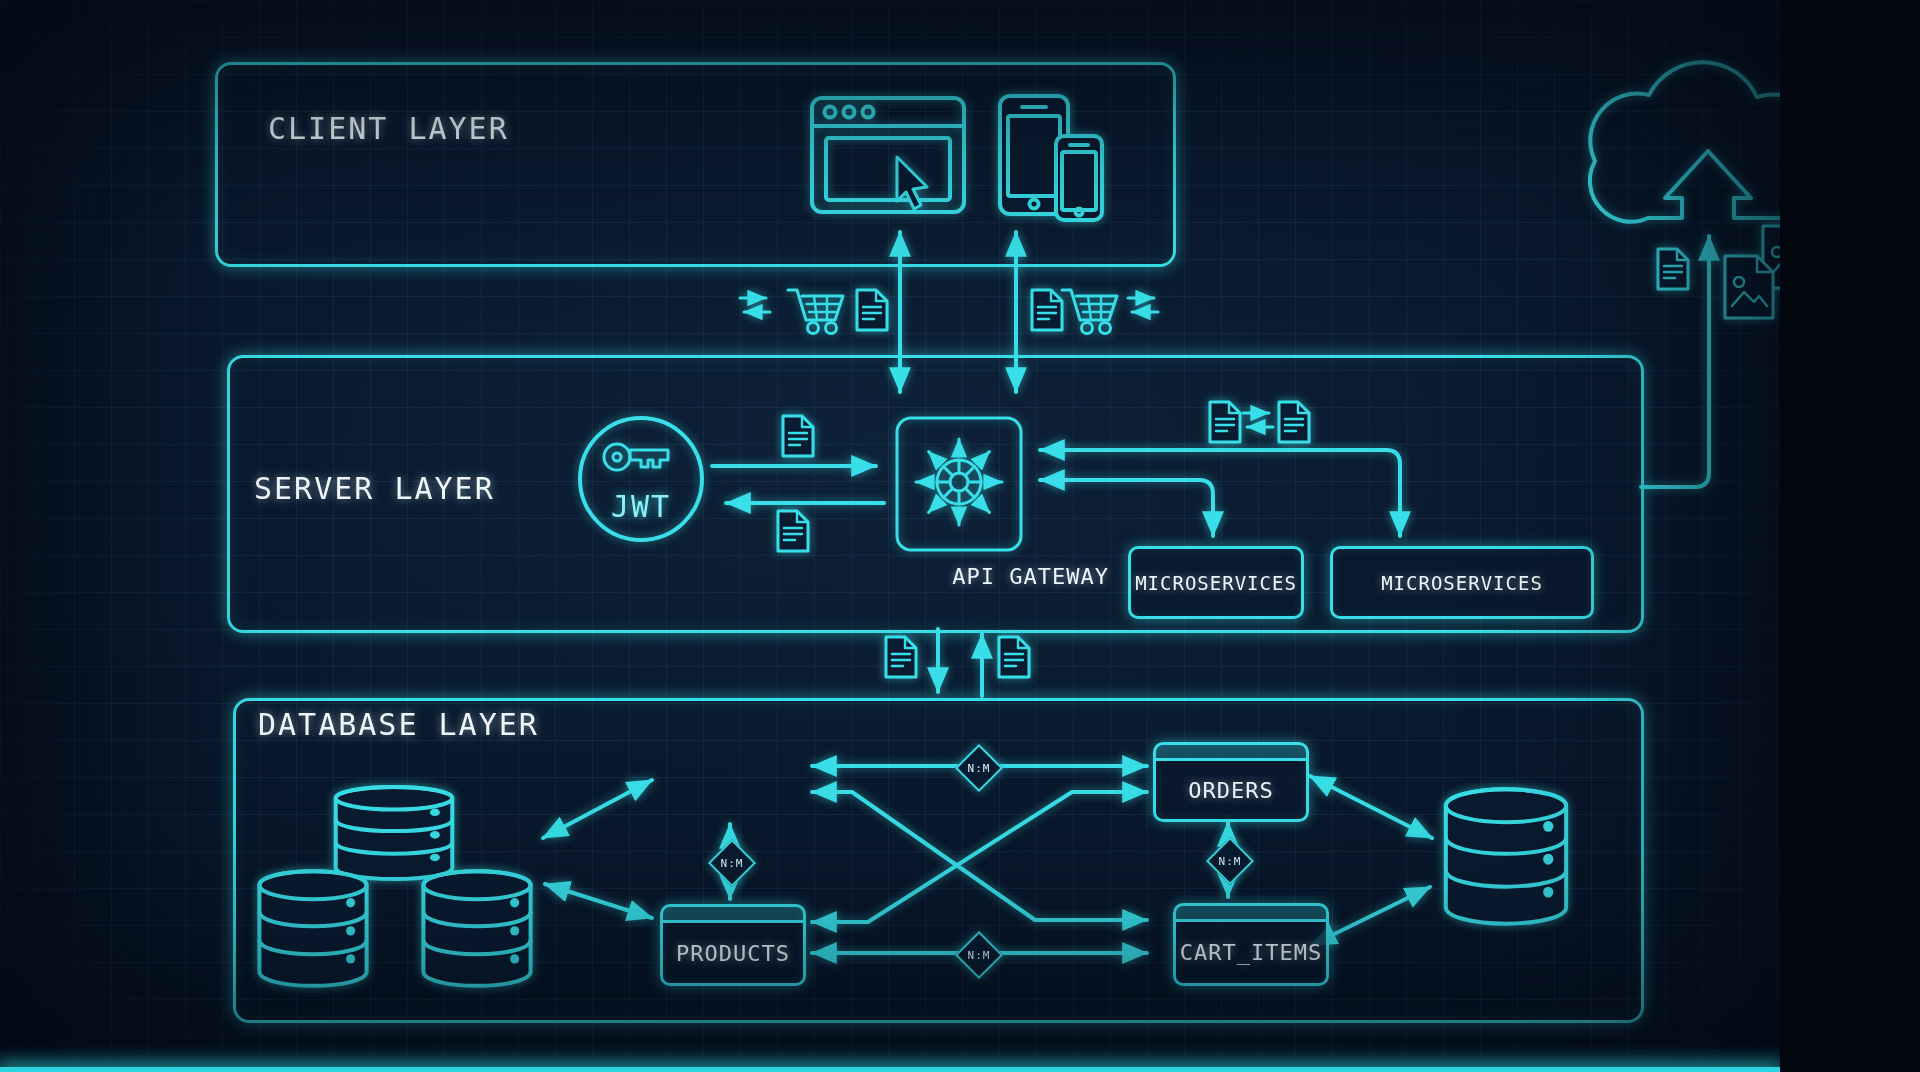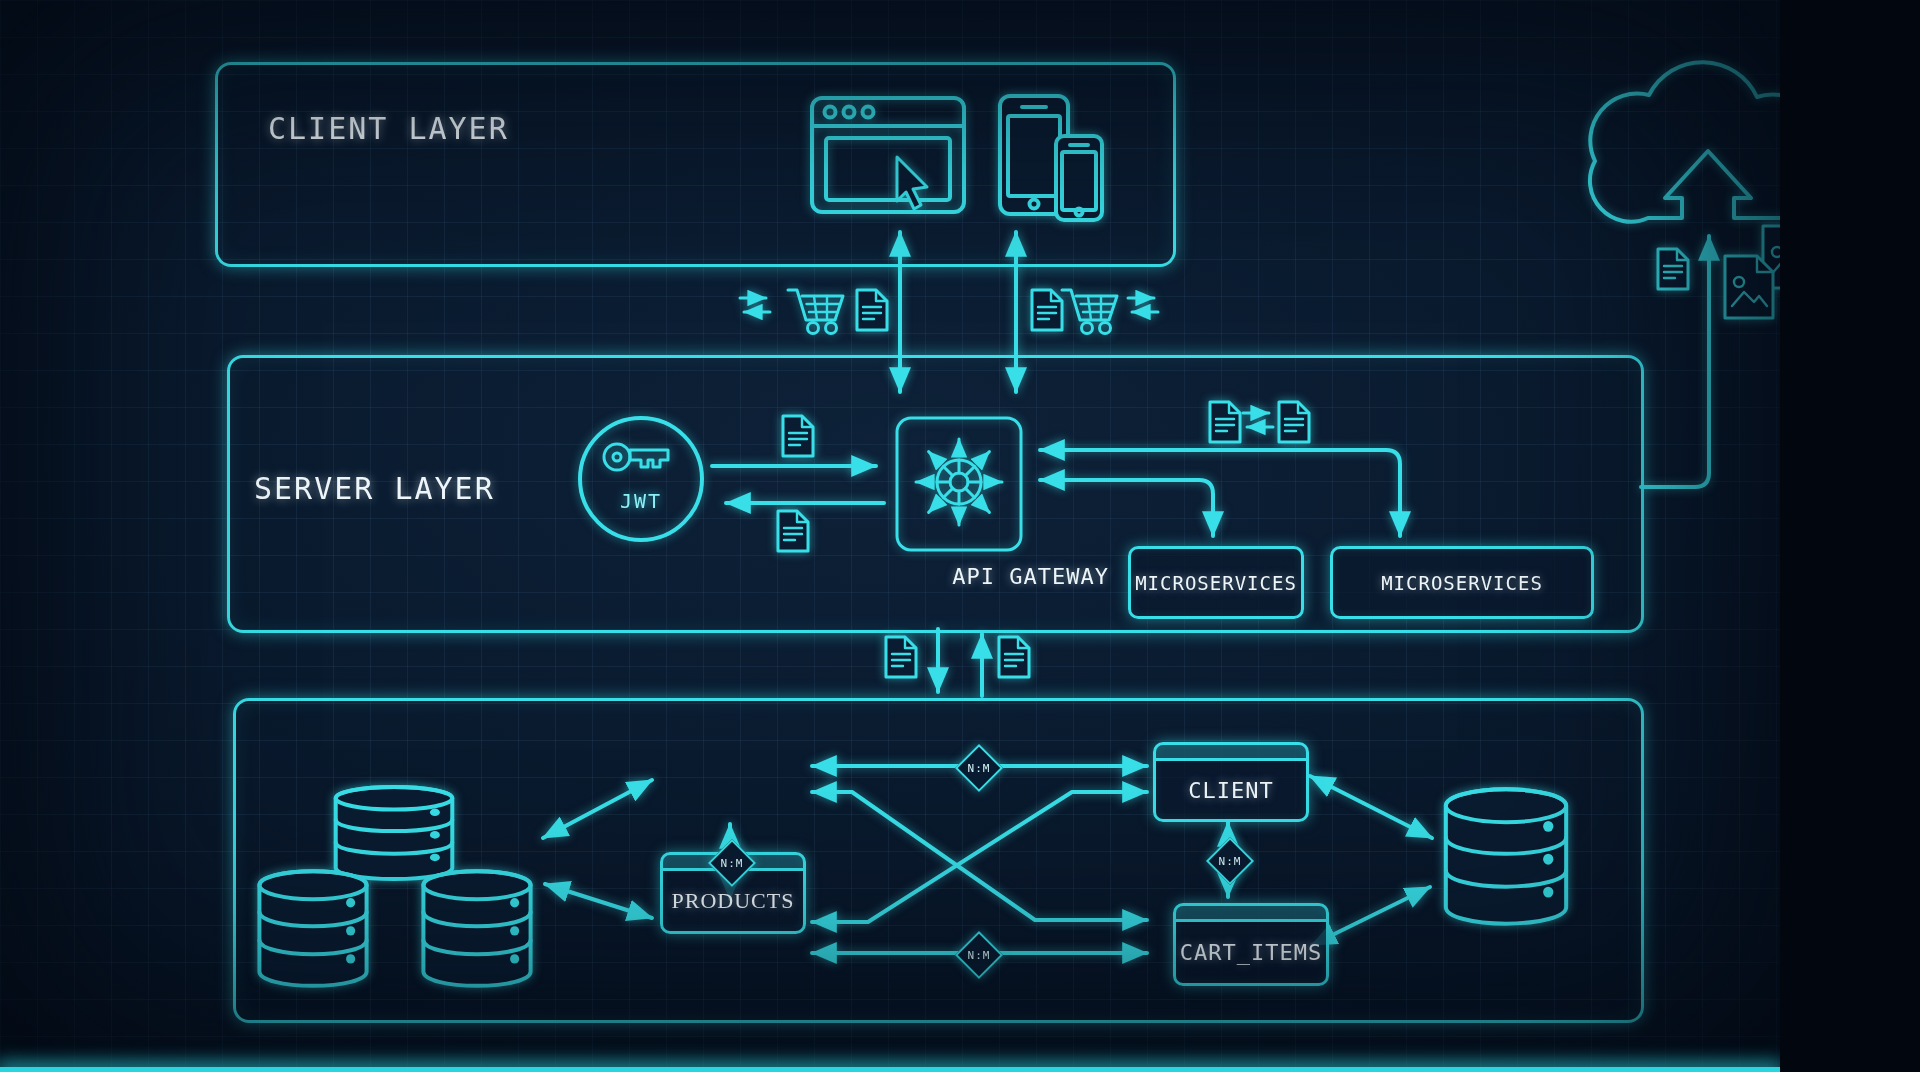--- a/index.html
+++ b/index.html
@@ -43,21 +43,21 @@
     box-shadow:0 0 13px var(--neon-soft), inset 0 0 10px rgba(56,223,232,.12);
     display:flex;align-items:center;justify-content:center;color:var(--txt);
     text-shadow:0 0 8px rgba(225,248,255,.5);
   }
   .entity{flex-direction:column;align-items:stretch;justify-content:flex-start;padding:0;}
   .entity .hdr{height:13px;border-bottom:3px solid var(--neon);background:rgba(56,223,232,.28);border-radius:6px 6px 0 0;}
   .entity .lbl{flex:1;display:flex;align-items:center;justify-content:center;font-size:22px;letter-spacing:1px;}
   .pill-label{font-size:21px;letter-spacing:1px;text-align:center;white-space:pre-line;line-height:1.35;}
   .ms-label{font-size:19px;letter-spacing:1px;}
   .plain-label{position:absolute;z-index:3;color:var(--txt);text-shadow:0 0 8px rgba(225,248,255,.5);white-space:nowrap;}
-  .jwt-label{font-size:20px;letter-spacing:2px;color:#8deef5;text-shadow:0 0 10px rgba(56,223,232,.9);text-align:center;}
+  .jwt-label{font-size:30px;letter-spacing:2px;color:#8deef5;text-shadow:0 0 10px rgba(56,223,232,.9);text-align:center;}
   .diamond{
     position:absolute;z-index:4;width:30px;height:30px;background:var(--bg-fill);
     border:2.5px solid var(--neon);transform:rotate(45deg);
     box-shadow:0 0 10px var(--neon-soft);display:flex;align-items:center;justify-content:center;
   }
   .diamond span{transform:rotate(-45deg);font-size:11px;letter-spacing:1px;color:#d8f6fa;font-family:inherit;}
   #bottom-edge{
     position:absolute;left:0;right:0;bottom:0;height:5px;z-index:6;
     background:#2bd5e0;box-shadow:0 0 18px 4px rgba(43,213,224,.8);
   }
@@ -67,20 +67,21 @@
 
 <div id="stage">
   <div id="grid"></div>
 
   <div class="layer-box" style="left:215px;top:62px;width:955px;height:199px;"></div>
   <div class="layer-box" style="left:227px;top:355px;width:1411px;height:272px;"></div>
   <div class="layer-box" style="left:233px;top:698px;width:1405px;height:319px;"></div>
 
   <div class="layer-title" style="left:268px;top:113px;">CLIENT LAYER</div>
   <div class="layer-title" style="left:254px;top:473px;">SERVER LAYER</div>
+  <div class="layer-title" style="left:258px;top:709px;">DATABASE LAYER</div>
 
   <svg id="wires" width="1920" height="1072" viewBox="0 0 1920 1072">
     <defs>
       <marker id="mh" markerWidth="6.5" markerHeight="5.5" refX="6.2" refY="2.75" orient="auto-start-reverse" markerUnits="strokeWidth">
         <path d="M0,0 L6.5,2.75 L0,5.5 Z"></path>
       </marker>
       <g id="doc">
         <path class="thin fill" d="M0,0 H19 L30,11 V40 H0 Z"></path>
         <path class="thinner" d="M19,0 V11 H30"></path>
         <path class="thinner" d="M6,17 H24 M6,23 H24 M6,29 H17"></path>
@@ -234,23 +235,23 @@
   <div class="plain-label" style="left:809px;top:564px;width:300px;text-align:right;font-size:22px;letter-spacing:1px;">API GATEWAY</div>
   <div class="node" style="left:1128px;top:546px;width:170px;height:67px;">
     <span class="ms-label">MICROSERVICES</span>
   </div>
   <div class="node" style="left:1330px;top:546px;width:258px;height:67px;">
     <span class="ms-label">MICROSERVICES</span>
   </div>
 
   <div class="node entity" style="left:1153px;top:742px;width:150px;height:74px;">
     <div class="hdr"></div>
-    <div class="lbl">CLIENT</div>
-  </div>
-  <div class="node entity" style="left:660px;top:852px;width:140px;height:76px;font-family:Liberation Serif, serif;">
+    <div class="lbl">ORDERS</div>
+  </div>
+  <div class="node entity" style="left:660px;top:904px;width:140px;height:76px;">
     <div class="hdr"></div>
     <div class="lbl">PRODUCTS</div>
   </div>
   <div class="node entity" style="left:1153px;top:903px;width:150px;height:77px;margin-left:20px;">
     <div class="hdr"></div>
     <div class="lbl">CART_ITEMS</div>
   </div>
 
   <div class="diamond" style="left:962px;top:751px;">
     <span>N:M</span>

